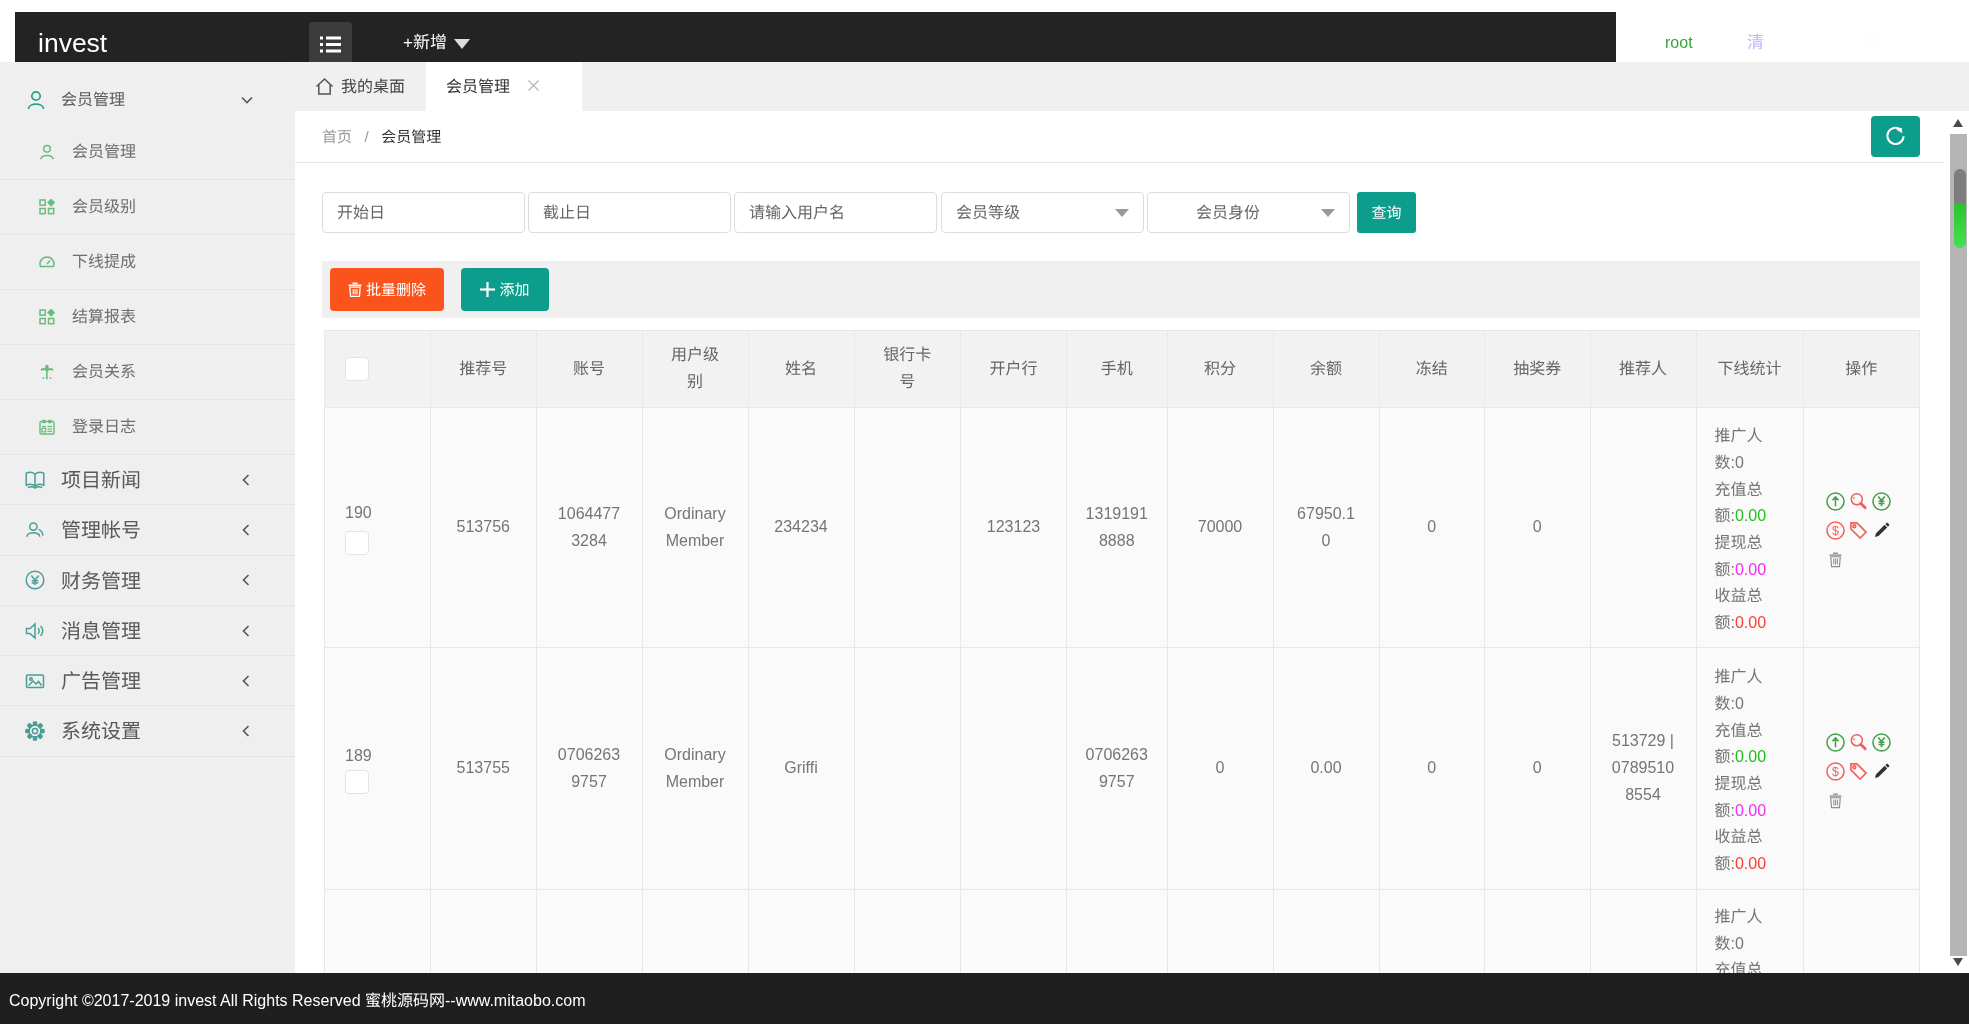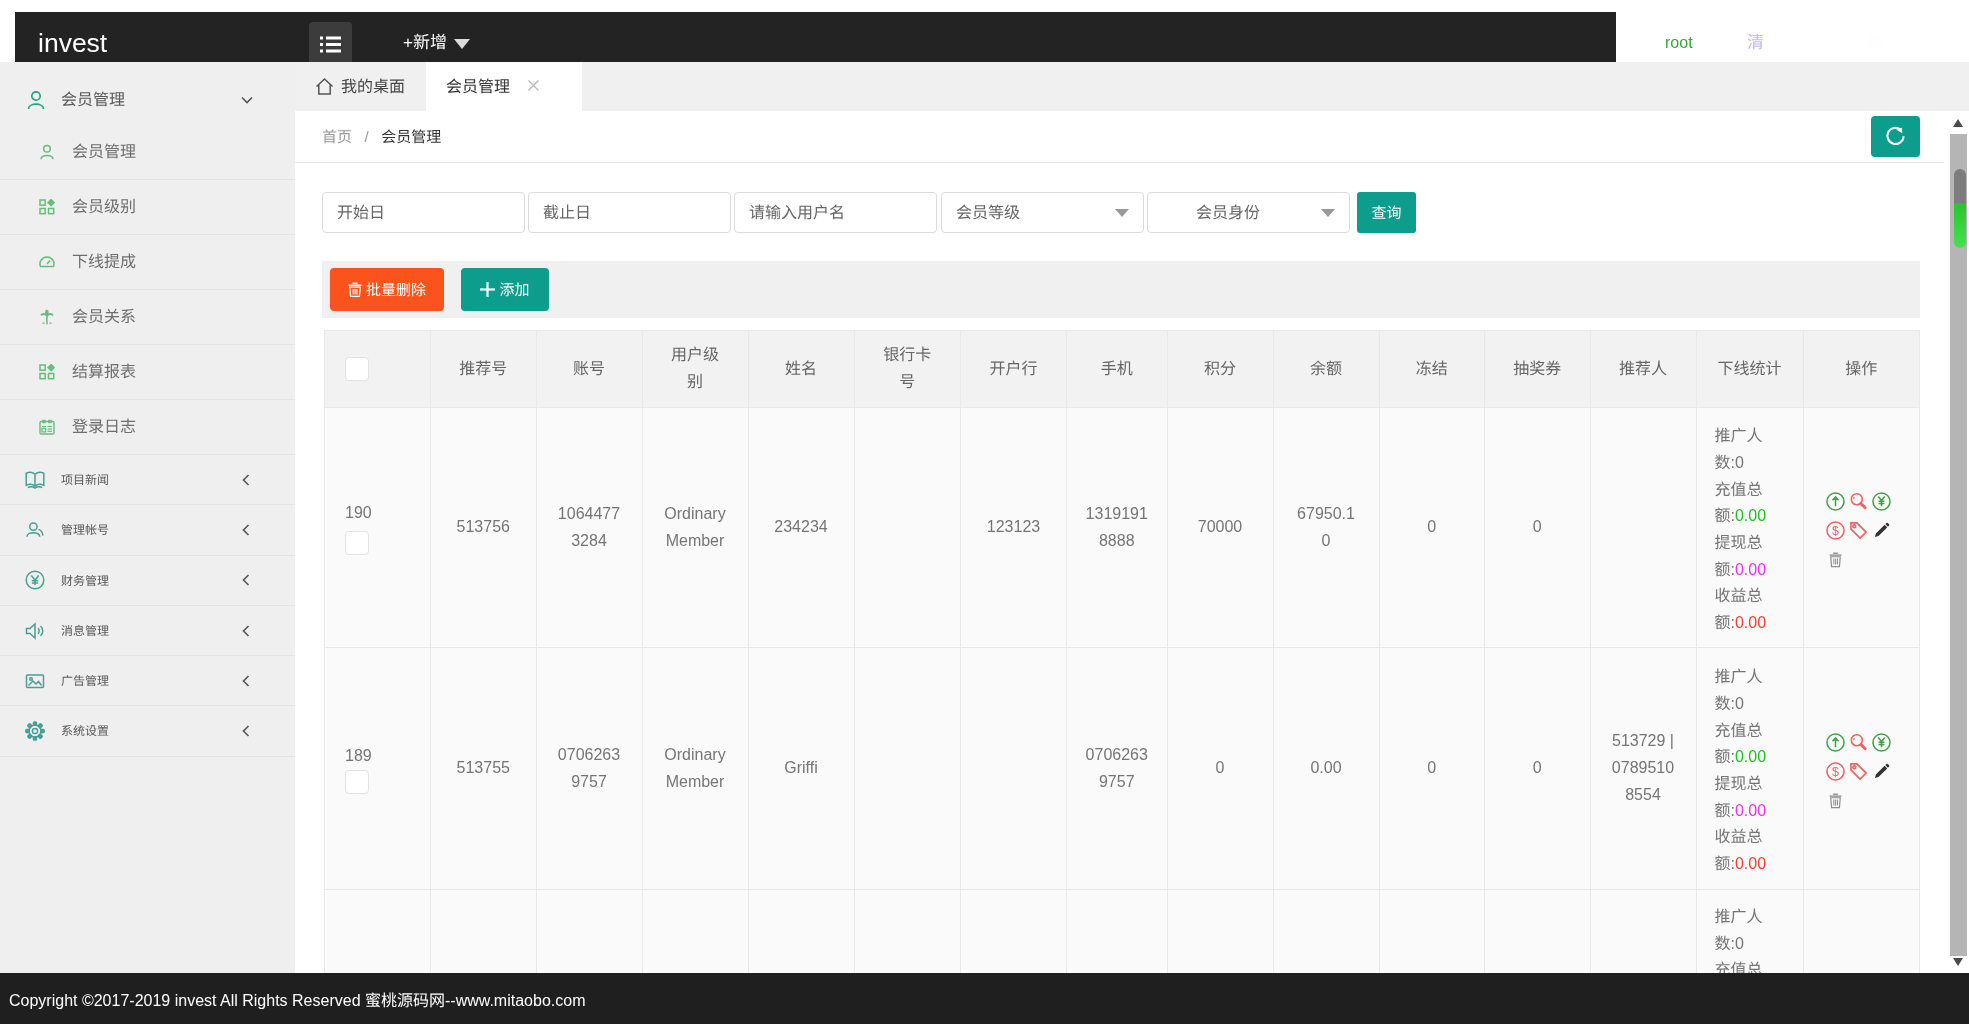--- a/index.html
+++ b/index.html
@@ -21,21 +21,21 @@
   #sidebar { position:absolute; left:0; top:62px; width:295px; height:911px; background:#efefef; }
   .side-item { position:relative; height:50px; }
   .side-item .ic { position:absolute; left:26px; top:50%; margin-top:-10px; width:20px; height:20px; }
   .side-item .tx { position:absolute; left:61px; top:0; line-height:50px; font-size:16px; color:#595959; }
   .side-item .chev { position:absolute; right:41px; top:50%; margin-top:-7px; }
   .sub-item { position:relative; height:55px; border-bottom:1px solid #e4e4e4; }
   .sub-item .ic { position:absolute; left:39px; top:50%; margin-top:-8px; width:16px; height:16px; }
   .sub-item .tx { position:absolute; left:72px; top:0; line-height:54px; font-size:16px; color:#6e6e6e; }
   .group-item { position:relative; height:50.3px; border-bottom:1px solid #e4e4e4; }
   .group-item .ic { position:absolute; left:25px; top:50%; margin-top:-10px; width:20px; height:20px; }
-  .group-item .tx { position:absolute; left:61px; top:0; line-height:50px; font-size:12px; color:#595959; }
+  .group-item .tx { position:absolute; left:61px; top:0; line-height:50px; font-size:20px; color:#595959; }
   .group-item .chev { position:absolute; right:42px; top:50%; margin-top:-7px; }
 
   
   #tabbar { position:absolute; left:295px; top:62px; width:1674px; height:49px; background:#f0f0f0; }
   #tab1 { position:absolute; left:0; top:0; width:131px; height:49px; }
   #tab1 .home { position:absolute; left:19px; top:14px; }
   #tab1 .tx { position:absolute; left:46px; top:0; line-height:49px; font-size:16px; color:#444; }
   #tab2 { position:absolute; left:131px; top:0; width:156px; height:49px; background:#fff; }
   #tab2 .tx { position:absolute; left:20px; top:0; line-height:49px; font-size:16px; color:#333; }
   #tab2 .x { position:absolute; left:101px; top:17px; width:13px; height:13px; }
@@ -143,45 +143,45 @@
     </div>
     <div class="sub-item">
       <svg class="ic" viewBox="0 0 16 16" fill="none" stroke="#68bd7d" stroke-width="1.5">
           <path d="M1.5 12.5 A 7 7 0 1 1 14.5 12.5 Z"></path>
           <path d="M8 10 L11 6.5"></path>
         </svg>
       <span class="tx">下线提成</span>
     </div>
     <div class="sub-item">
       <svg class="ic" viewBox="0 0 16 16">
+          <g fill="none" stroke="#68bd7d" stroke-width="1.5">
+            <rect x="1" y="1" width="5.2" height="5.2"></rect>
+            <rect x="1" y="9.5" width="5.2" height="5.2"></rect>
+            <rect x="9.5" y="9.5" width="5.2" height="5.2"></rect>
+          </g>
+          <rect x="9.2" y="0.7" width="5.8" height="5.8" fill="#68bd7d" transform="rotate(45 12.1 3.6)"></rect>
+        </svg>
+      <span class="tx">结算报表</span>
+    </div>
+    <div class="sub-item">
+      <svg class="ic" viewBox="0 0 16 16">
           <g fill="none" stroke="#68bd7d" stroke-width="1.6">
             <path d="M8 15.2 C7.7 11.5 7.7 9 8.1 6.8"></path>
           </g>
           <g fill="none" stroke="#68bd7d" stroke-width="1.9">
             <path d="M8 6.8 C6.2 4.8 4 4.6 2 6.2"></path>
             <path d="M8 6.8 C9.8 4.8 12 4.6 14 6.2"></path>
             <path d="M8 6.8 C6.6 4.2 6.8 2.4 7.8 1.1"></path>
             <path d="M8 6.8 C9 4 9 2.4 8.3 1.1"></path>
           </g>
           <g stroke="#68bd7d" stroke-width="1.2">
             <path d="M3.4 14.2 H5.6 M10.4 14.2 H12.6"></path>
           </g>
         </svg>
       <span class="tx">会员关系</span>
-    </div>
-    <div class="sub-item">
-      <svg class="ic" viewBox="0 0 16 16">
-          <g fill="none" stroke="#68bd7d" stroke-width="1.5">
-            <rect x="1" y="1" width="5.2" height="5.2"></rect>
-            <rect x="1" y="9.5" width="5.2" height="5.2"></rect>
-            <rect x="9.5" y="9.5" width="5.2" height="5.2"></rect>
-          </g>
-          <rect x="9.2" y="0.7" width="5.8" height="5.8" fill="#68bd7d" transform="rotate(45 12.1 3.6)"></rect>
-        </svg>
-      <span class="tx">结算报表</span>
     </div>
     <div class="sub-item">
       <svg class="ic" viewBox="0 0 16 16">
           <rect x="1" y="2.5" width="14" height="12.5" rx="1.2" fill="none" stroke="#68bd7d" stroke-width="1.4"></rect>
           <rect x="3.2" y="0.8" width="3.4" height="3.4" fill="#68bd7d"></rect>
           <rect x="9.2" y="0.8" width="3.4" height="3.4" fill="#68bd7d"></rect>
           <g stroke="#68bd7d" stroke-width="1.2">
             <path d="M3 7.5 H7"></path>
             <path d="M8.5 7.5 H13"></path>
             <path d="M8.5 10 H13"></path>

